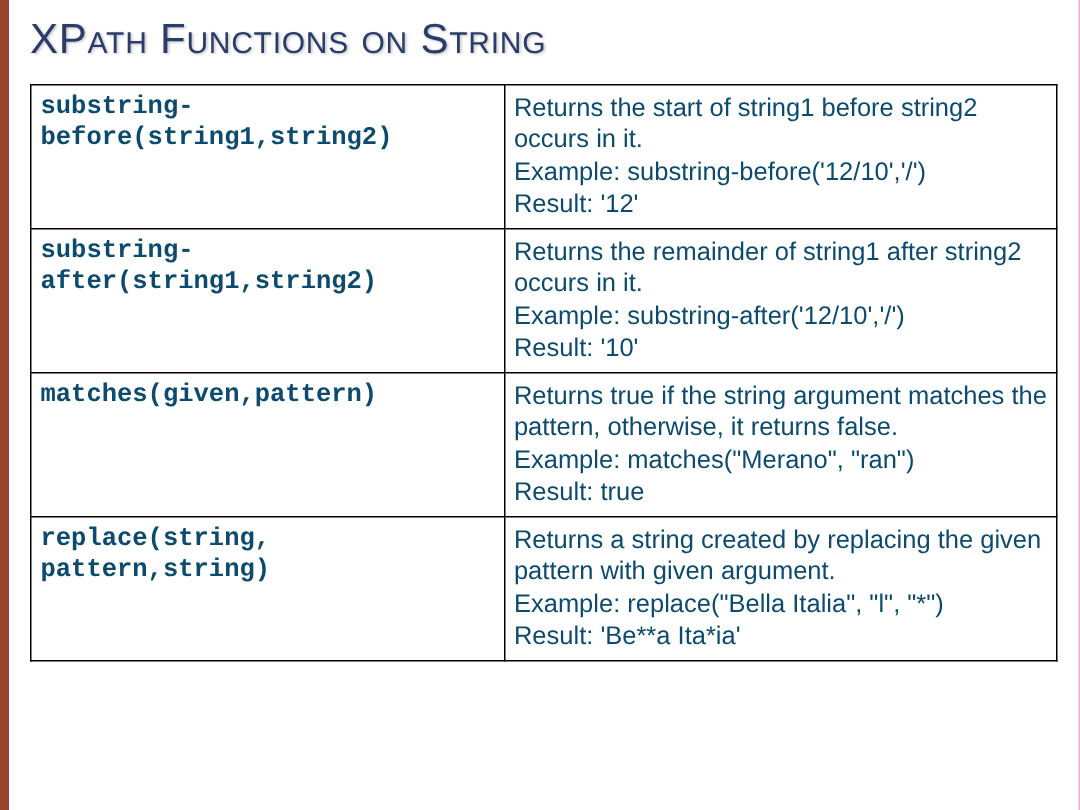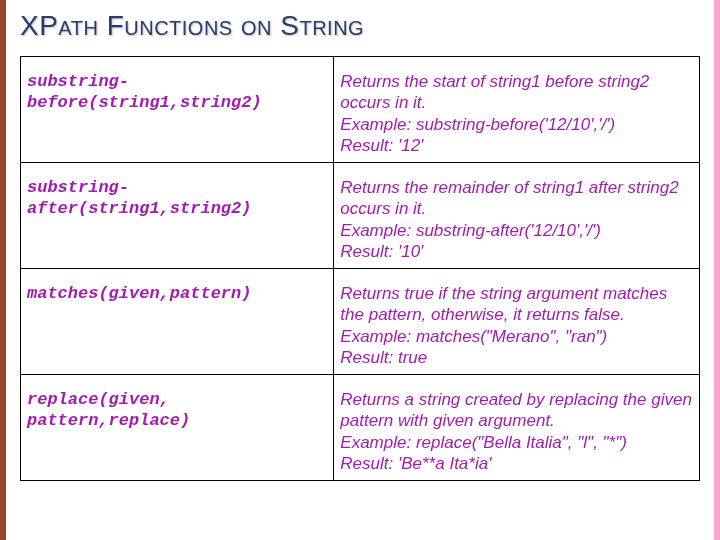--- a/index.html
+++ b/index.html
@@ -8,45 +8,44 @@
     width: 720px;
     height: 540px;
     font-family: Arial, Helvetica, sans-serif;
     background: #fff;
   }
   .slide-frame {
     box-sizing: border-box;
     width: 720px;
     height: 540px;
     border-left: 6px solid #97462c;
-    border-right: 6px solid #f9a8d4;
+    border-right: 1px solid #f9a8d4;
     padding: 10px 14px 14px 14px;
   }
   h1.title {
     margin: 0 0 14px 0;
     font-variant: small-caps;
     color: #2a3c6b;
     font-size: 28px;
     font-weight: 400;
     letter-spacing: 0.5px;
     text-shadow: 1px 1px 2px rgba(0,0,0,0.25);
   }
   table.funcs {
     border-collapse: collapse;
     width: 100%;
     table-layout: fixed;
   }
   table.funcs td {
     border: 1.5px solid #000;
     vertical-align: top;
-    padding: 14px 6px 6px 6px;
+    padding: 4px 6px 6px 6px;
     font-size: 17px;
     line-height: 1.25;
-    color: #a21caf;
-    font-style: italic;
+    color: #0c4a6e;
   }
   table.funcs td.fn {
     width: 46%;
     font-family: "Courier New", Courier, monospace;
     font-size: 17px;
     font-weight: bold;
     white-space: pre-line;
   }
   table.funcs td.desc {
     width: 54%;
@@ -75,20 +74,20 @@
 Example: substring-after('12/10','/')
 Result: '10'</td>
       </tr>
       <tr>
         <td class="fn">matches(given,pattern)</td>
         <td class="desc">Returns true if the string argument matches the pattern, otherwise, it returns false.
 Example: matches("Merano", "ran")
 Result: true</td>
       </tr>
       <tr>
-        <td class="fn">replace(given, pattern,replace)</td>
+        <td class="fn">replace(string, pattern,string)</td>
         <td class="desc">Returns a string created by replacing the given pattern with given argument.
 Example: replace("Bella Italia", "l", "*")
 Result: 'Be**a Ita*ia'</td>
       </tr>
     </tbody>
   </table>
 </div>
 
 </body></html>

